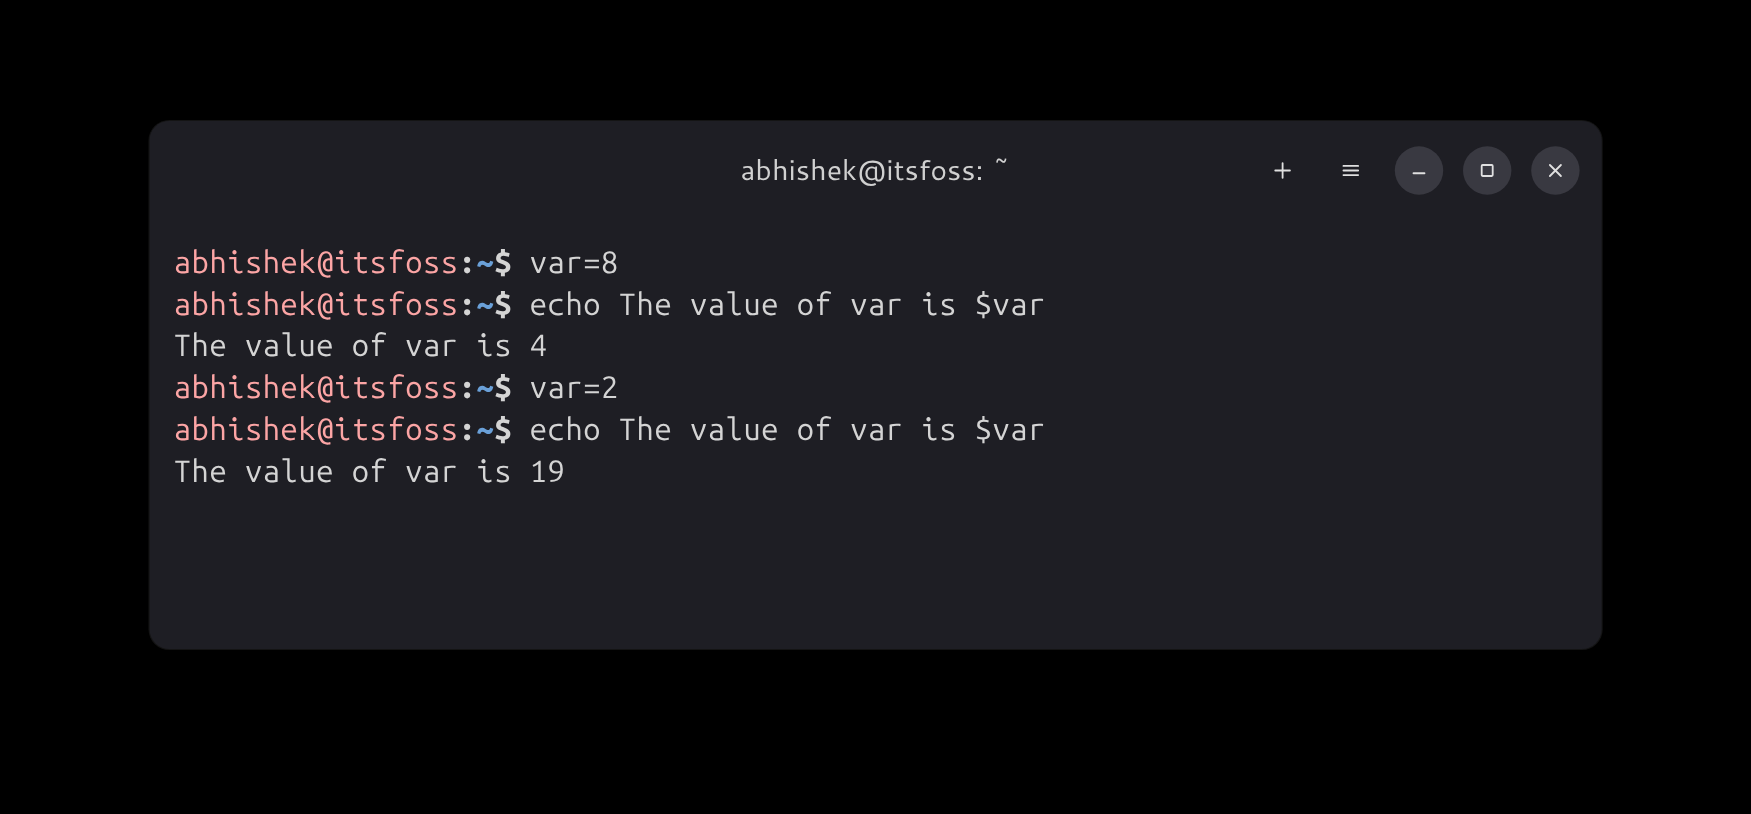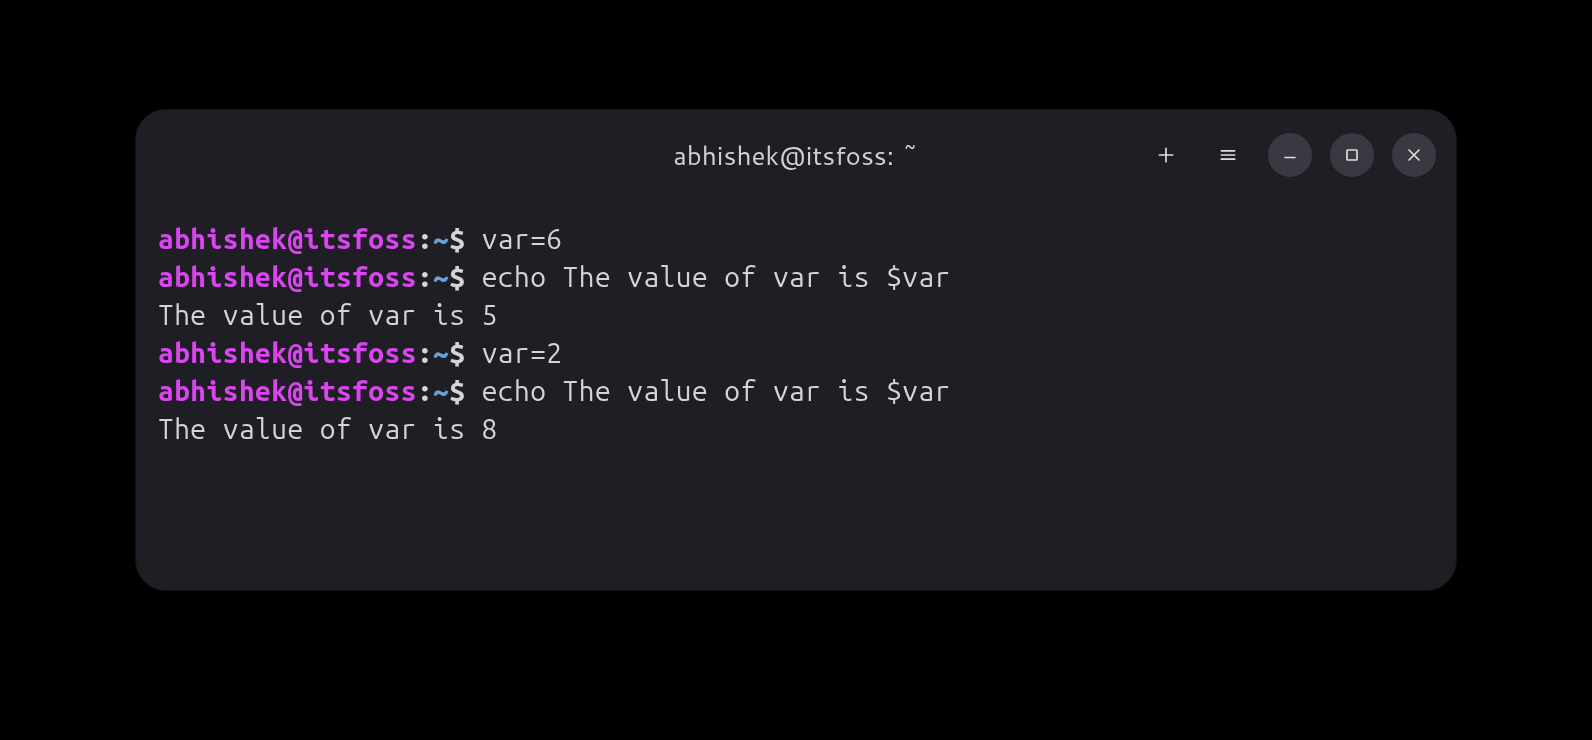--- a/index.html
+++ b/index.html
@@ -14,21 +14,21 @@
       display: flex;
       align-items: flex-start;
       justify-content: center;
       padding-top: 110px;
       font-family: 'Ubuntu Mono', 'DejaVu Sans Mono', 'Consolas', monospace;
     }
     .terminal-window {
       width: 1320px;
       height: 480px;
       background: #1e1e24;
-      border-radius: 30px;
+      border-radius: 18px;
       overflow: hidden;
       box-shadow: 0 0 0 1px rgba(255,255,255,0.08);
     }
     .titlebar {
       height: 90px;
       display: flex;
       align-items: center;
       justify-content: center;
       position: relative;
       background: #1e1e24;
@@ -72,22 +72,22 @@
     }
     .terminal-body {
       padding: 20px 22px;
       font-size: 28px;
       line-height: 38px;
       color: #d4d4d4;
       font-family: 'Ubuntu Mono', 'DejaVu Sans Mono', 'Consolas', monospace;
       letter-spacing: 0.5px;
     }
     .prompt-userhost {
-      color: #d946ef;
-      font-weight: bold;
+      color: #fca5a5;
+      font-weight: normal;
     }
     .prompt-colon {
       color: #d4d4d4;
       font-weight: bold;
     }
     .prompt-path {
       color: #6aa0d8;
       font-weight: bold;
     }
     .prompt-dollar {
@@ -133,20 +133,20 @@
       </div>
       <div class="icon-btn round">
         <svg viewBox="0 0 24 24">
             <path d="M6 6l12 12M18 6L6 18"></path>
           </svg>
       </div>
     </div>
   </div>
 
   <div class="terminal-body">
-    <div class="line"><span class="prompt-userhost">abhishek@itsfoss</span><span class="prompt-colon">:</span><span class="prompt-path">~</span><span class="prompt-dollar">$</span><span class="cmd"> </span><span class="cmd">var=6</span></div>
+    <div class="line"><span class="prompt-userhost">abhishek@itsfoss</span><span class="prompt-colon">:</span><span class="prompt-path">~</span><span class="prompt-dollar">$</span><span class="cmd"> </span><span class="cmd">var=8</span></div>
     <div class="line"><span class="prompt-userhost">abhishek@itsfoss</span><span class="prompt-colon">:</span><span class="prompt-path">~</span><span class="prompt-dollar">$</span><span class="cmd"> </span><span class="cmd">echo The value of var is $var</span></div>
-    <div class="line output">The value of var is 5</div>
+    <div class="line output">The value of var is 4</div>
     <div class="line"><span class="prompt-userhost">abhishek@itsfoss</span><span class="prompt-colon">:</span><span class="prompt-path">~</span><span class="prompt-dollar">$</span><span class="cmd"> </span><span class="cmd">var=2</span></div>
     <div class="line"><span class="prompt-userhost">abhishek@itsfoss</span><span class="prompt-colon">:</span><span class="prompt-path">~</span><span class="prompt-dollar">$</span><span class="cmd"> </span><span class="cmd">echo The value of var is $var</span></div>
-    <div class="line output">The value of var is 8</div>
+    <div class="line output">The value of var is 19</div>
   </div>
 </div>
 
 </body></html>

